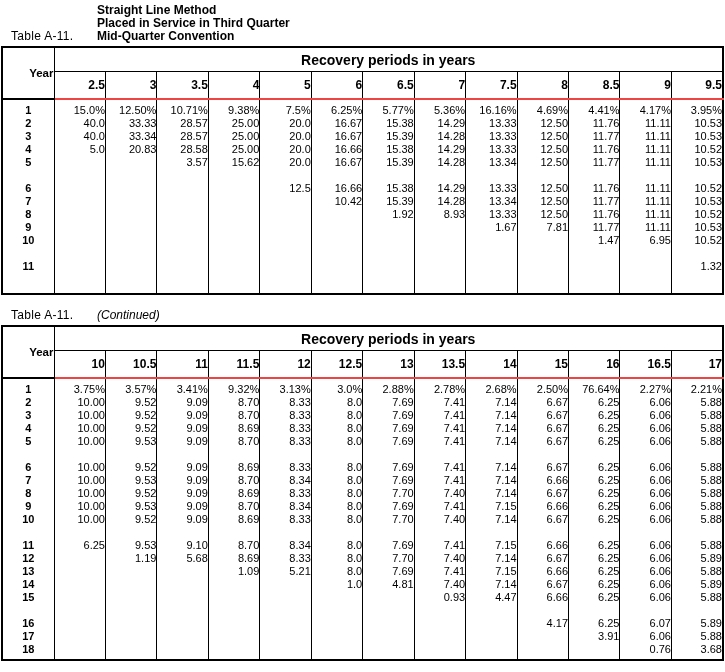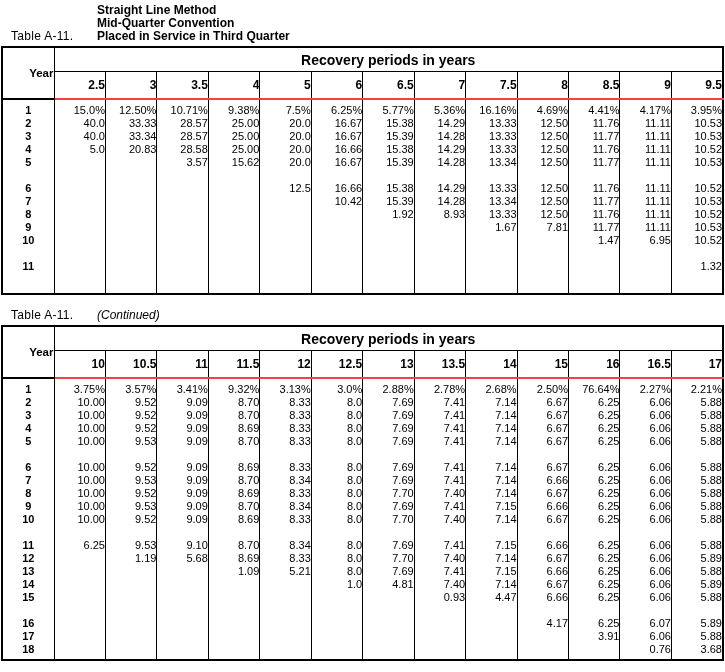--- a/index.html
+++ b/index.html
@@ -92,22 +92,22 @@
 </style>
 </head>
 <body>
 
 <div class="page">
 
   <div class="caption caption-1">
     <span class="cap-label">Table A-11.</span>
     <div class="cap-title">
       <div class="t-line">Straight Line Method</div>
+      <div class="t-line">Placed in Service in Third Quarter</div>
       <div class="t-line">Mid-Quarter Convention</div>
-      <div class="t-line">Placed in Service in Third Quarter</div>
     </div>
   </div>
 
   <div class="tbl-holder">
       <table class="dep">
         <colgroup>
           <col style="width: 52px;">
           <col>
           <col>
           <col>

